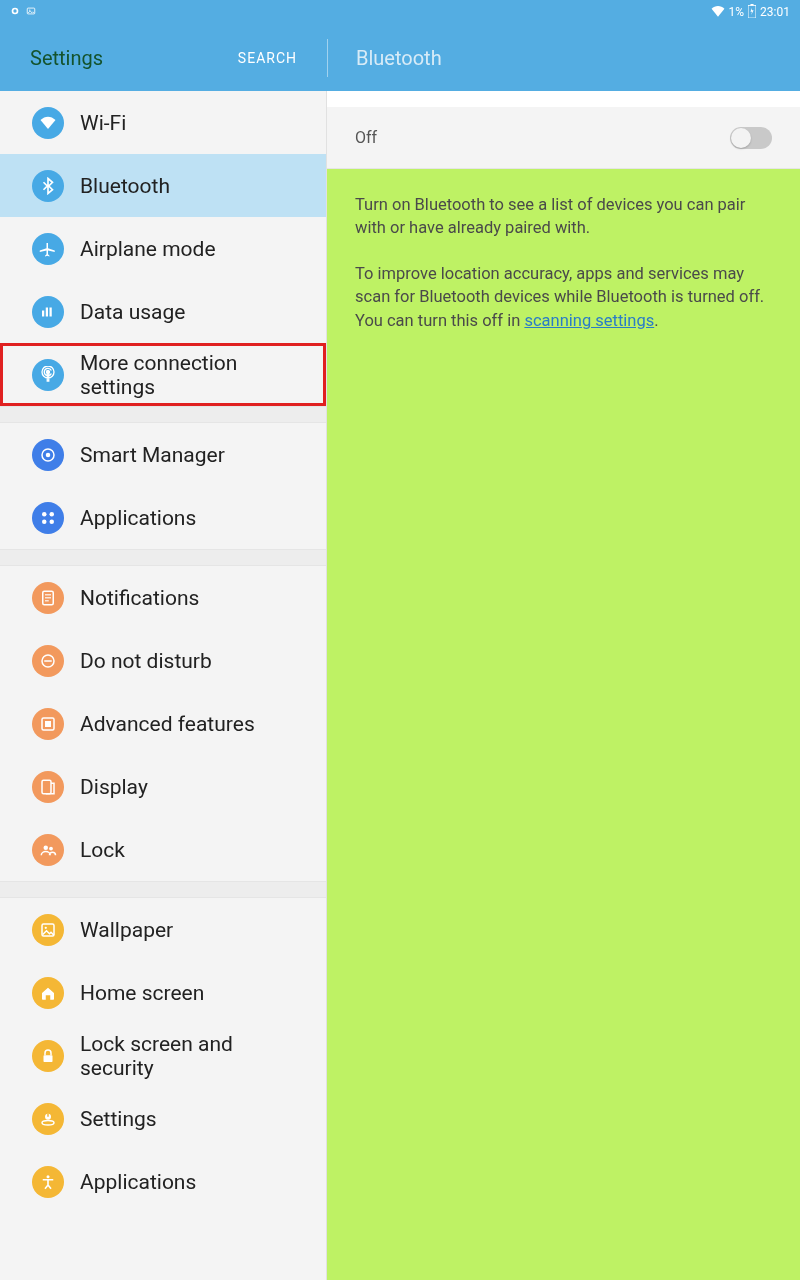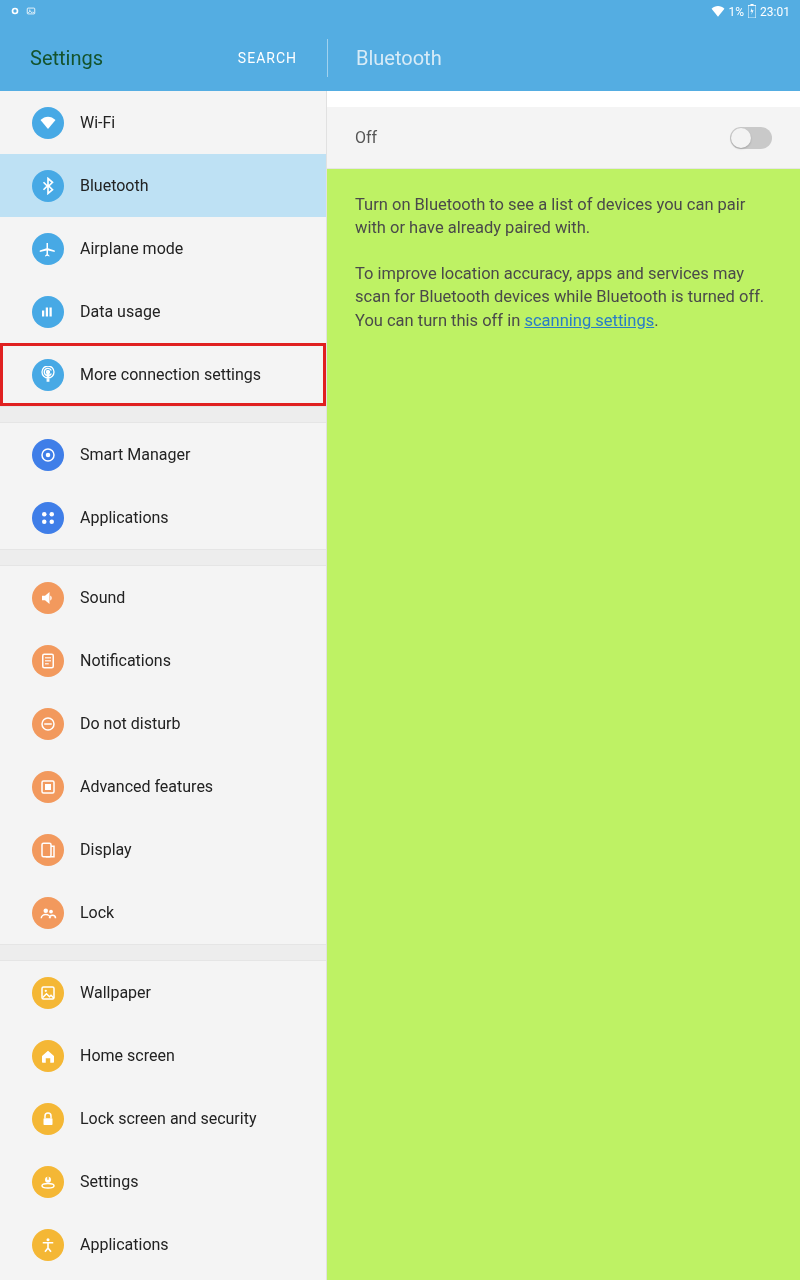--- a/index.html
+++ b/index.html
@@ -22,21 +22,21 @@
 .section-gap { height: 17px; background: #ededed; border-top: 1px solid #e5e5e5; border-bottom: 1px solid #e5e5e5; }
 .item { height: 63px; display: flex; align-items: center; padding: 0 16px 0 32px; cursor: pointer; position: relative; }
 .item.selected { background: #bee1f4; }
 .item.highlighted { outline: 3px solid #e02020; outline-offset: -3px; }
 .icon-circle { width: 32px; height: 32px; border-radius: 50%; display: flex; align-items: center; justify-content: center; color: #fff; flex-shrink: 0; }
 .icon-circle svg { width: 18px; height: 18px; fill: currentColor; }
 .blue { background: #47a9e5; }
 .blue2 { background: #3f7ee8; }
 .orange { background: #f2995d; }
 .yellow { background: #f4b735; }
-.item-label { margin-left: 16px; font-size: 16px; color: #222; }
+.item-label { margin-left: 16px; font-size: 21px; color: #222; }
 
 .content { flex: 1; background: #bef264; display: flex; flex-direction: column; margin-top: 16px; }
 .toggle-row { height: 62px; background: #f4f4f4; border-bottom: 1px solid #e5e5e5; display: flex; align-items: center; padding: 0 28px; }
 .toggle-label { font-size: 16px; color: #555; }
 .toggle { margin-left: auto; width: 42px; height: 22px; border-radius: 11px; background: #c9c9c9; position: relative; cursor: pointer; }
 .toggle::after { content: ""; position: absolute; left: 1px; top: 1px; width: 20px; height: 20px; border-radius: 50%; background: #f3f3f3; box-shadow: 0 1px 2px rgba(0,0,0,.2); }
 
 .desc { padding: 24px 28px; font-size: 16.5px; color: #4a4a4a; line-height: 1.42; }
 .desc p + p { margin-top: 22px; }
 .desc a { color: #2a7cc7; text-decoration: underline; }
@@ -140,28 +140,20 @@
           <svg viewBox="0 0 24 24">
             <circle cx="7" cy="7" r="3"></circle>
             <circle cx="17" cy="7" r="3"></circle>
             <circle cx="7" cy="17" r="3"></circle>
             <circle cx="17" cy="17" r="3"></circle>
           </svg>
         </span>
         <span class="item-label">Applications</span>
       </div>
       <div class="section-gap"></div>
-      <div class="item">
-        <span class="icon-circle orange">
-          <svg viewBox="0 0 24 24">
-            <path d="M4 9v6h4l6 5V4L8 9H4zm13 3a4 4 0 00-2-3.5v7A4 4 0 0017 12z"></path>
-          </svg>
-        </span>
-        <span class="item-label">Sound</span>
-      </div>
       <div class="item">
         <span class="icon-circle orange">
           <svg viewBox="0 0 24 24">
             <rect x="5" y="3" width="14" height="18" rx="2" fill="none" stroke="#fff" stroke-width="2"></rect>
             <rect x="8" y="7" width="8" height="1.5"></rect>
             <rect x="8" y="11" width="8" height="1.5"></rect>
             <rect x="8" y="15" width="5" height="1.5"></rect>
           </svg>
         </span>
         <span class="item-label">Notifications</span>

